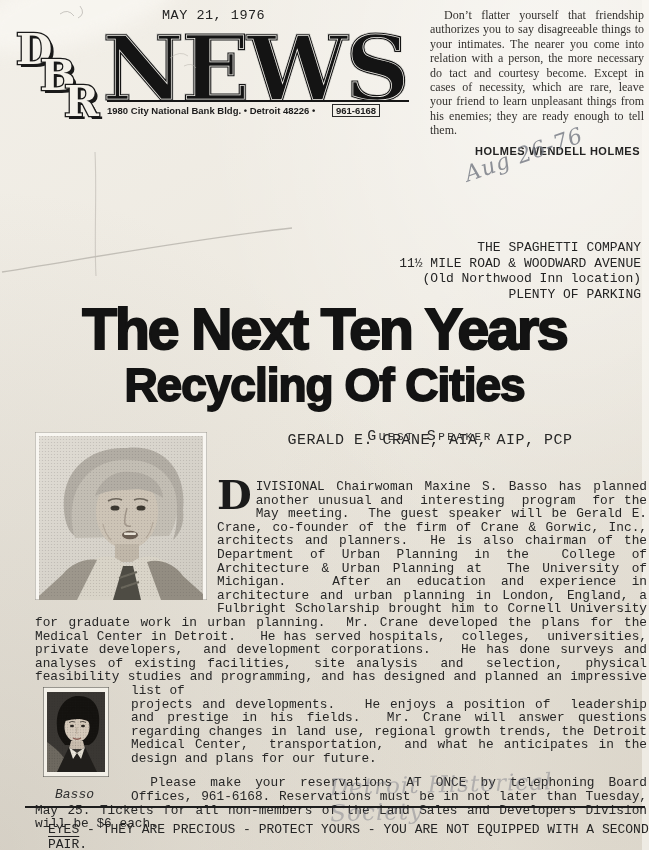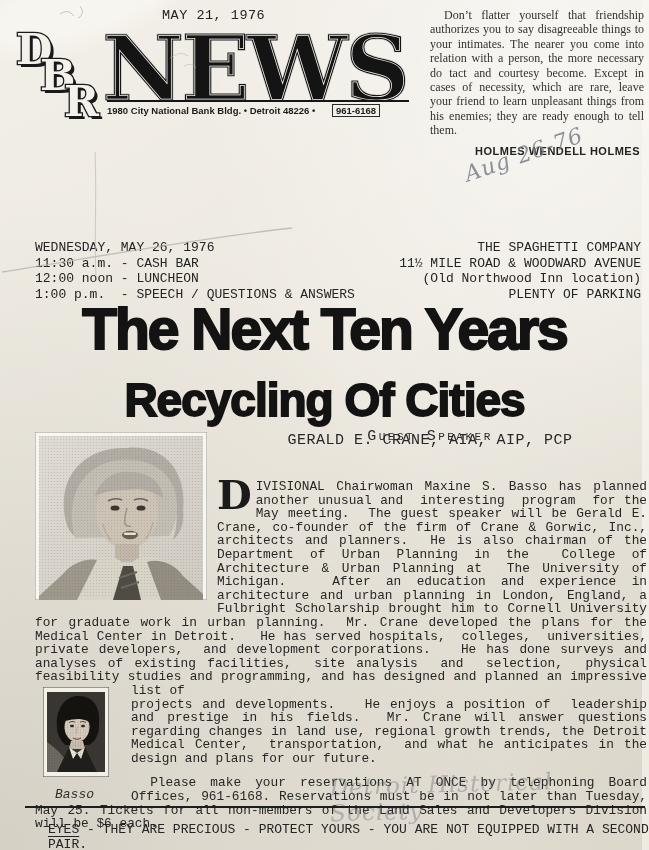--- a/index.html
+++ b/index.html
@@ -39,21 +39,21 @@
   .scrawl{left:462px;top:142px;font-family:"DejaVu Serif",serif;font-style:italic;
     font-size:22px;color:#7b7f88;transform:rotate(-19deg);opacity:.85;letter-spacing:1px;}
   
   .event{top:240px;font-size:13px;line-height:15.5px;white-space:pre-wrap;color:#242424;}
   .event-left{left:35px;}
   .event-right{right:8px;text-align:right;}
   
   .headline{left:0;top:301px;width:649px;text-align:center;
     font-family:"Liberation Sans",sans-serif;font-weight:700;color:#131313;line-height:1;}
   .hl1{font-size:57px;letter-spacing:-2px;-webkit-text-stroke:2px #131313;}
-  .hl2{font-size:46px;letter-spacing:-1px;margin-top:19px;-webkit-text-stroke:1.8px #131313;display:block;}
+  .hl2{font-size:46px;letter-spacing:-1px;margin-top:4px;-webkit-text-stroke:1.8px #131313;display:block;}
   
   .spk-label{left:215px;top:428px;width:430px;text-align:center;font-size:15px;
     font-variant:small-caps;letter-spacing:2.5px;color:#2a2a2a;}
   .spk-name{left:215px;top:432px;width:430px;text-align:center;font-size:15px;
     letter-spacing:.5px;color:#262626;}
   
   .article{left:35px;top:432px;width:612px;font-size:12.8px;line-height:13.6px;color:#272727;}
   .p{text-align:justify;}
   .p span[data-bind]{white-space:pre-wrap;}
   .p1{padding-top:48px;}
@@ -112,24 +112,20 @@
   </div>
 
   <div class="abs quote">
     <span class="quote-text" data-bind="quote.text">Don’t flatter yourself that friendship authorizes you to say disagreeable things to your intimates. The nearer you come into relation with a person, the more necessary do tact and courtesy become. Except in cases of necessity, which are rare, leave your friend to learn unpleasant things from his enemies; they are ready enough to tell them.</span>
     <span class="quote-attr" data-bind="quote.attribution">HOLMES WENDELL HOLMES</span>
   </div>
 
 
   <div class="abs scrawl" data-bind="note.handwritten">Aug 26-76</div>
 
-  <div class="abs event event-left" data-bind="event.left">WEDNESDAY, MAY 26, 1976
-11:30 a.m. - CASH BAR
-12:00 noon - LUNCHEON
-1:00 p.m.  - SPEECH / QUESTIONS &amp; ANSWERS</div>
   <div class="abs event event-right" data-bind="event.right">THE SPAGHETTI COMPANY
 11½ MILE ROAD &amp; WOODWARD AVENUE
 (Old Northwood Inn location)
 PLENTY OF PARKING</div>
 
   <div class="abs headline">
     <span class="hl1" data-bind="headline.line1">The Next Ten Years</span>
     <span class="hl2" data-bind="headline.line2">Recycling Of Cities</span>
   </div>
 

